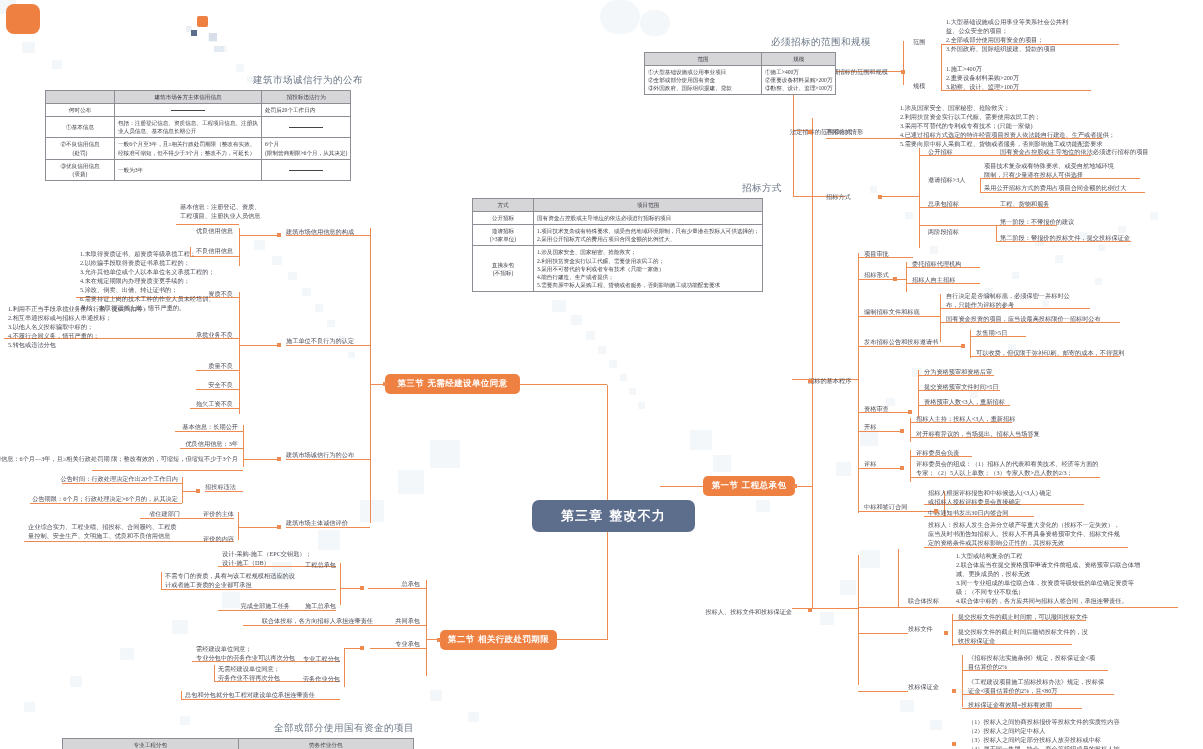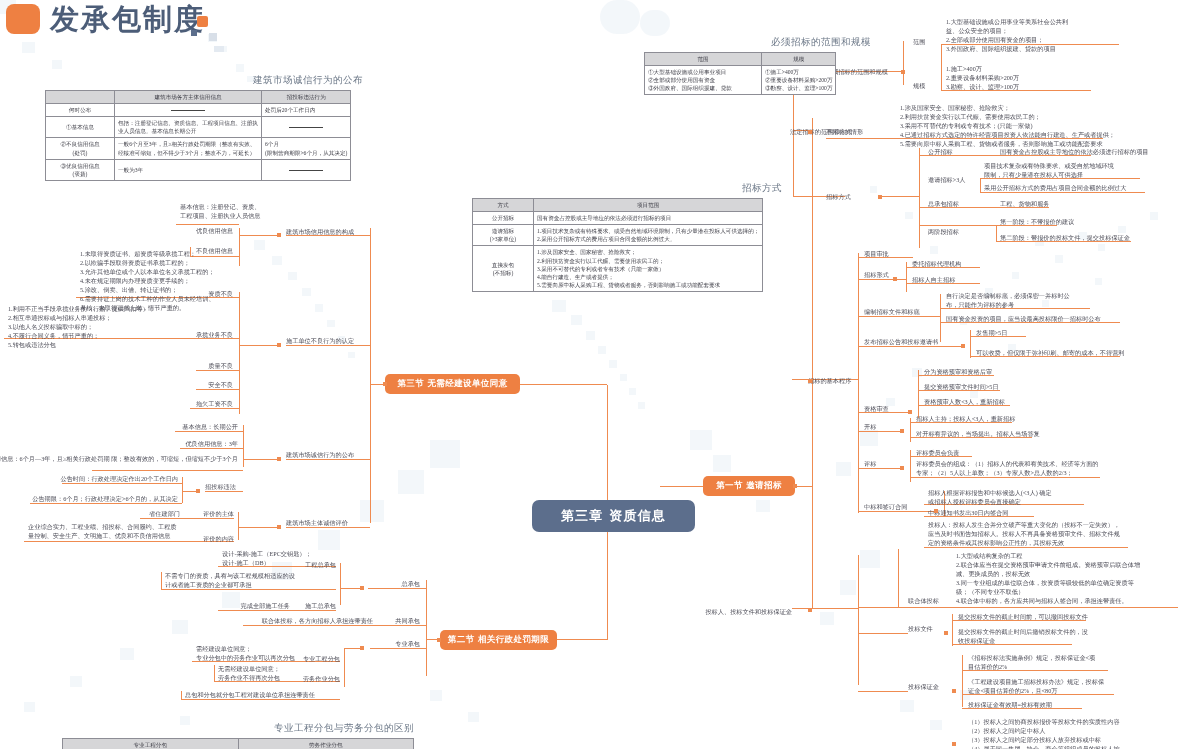--- a/index.html
+++ b/index.html
@@ -141,30 +141,29 @@
 
   <div class="deco lite" style="left:600px;top:0px;width:40px;height:34px;border-radius:20px"></div>
   <div class="deco lite" style="left:640px;top:10px;width:30px;height:26px;border-radius:14px"></div>
   <div class="deco lite" style="left:430px;top:690px;width:12px;height:11px"></div>
   <div class="deco lite" style="left:468px;top:712px;width:11px;height:10px"></div>
   <div class="deco lite" style="left:180px;top:716px;width:10px;height:9px"></div>
 </div>
 
 <div id="title-bar">
   <div class="title-sq"></div>
-  <div class="title-txt">发承包制度</div>
   <div class="title-dot-o"></div>
   <div class="title-dot-b"></div>
   <div class="title-dot-g1"></div>
   <div class="title-dot-g2"></div>
 </div>
 
-<div class="root" style="left:532px;top:500px;width:163px;height:32px;">第三章 资质信息</div>
-
-<div class="pill" style="left:703px;top:476px;width:92px;height:20px;">第一节 邀请招标</div>
+<div class="root" style="left:532px;top:500px;width:163px;height:32px;">第三章 整改不力</div>
+
+<div class="pill" style="left:703px;top:476px;width:92px;height:20px;">第一节 工程总承包</div>
 <div class="pill" style="left:440px;top:630px;width:117px;height:20px;">第二节 相关行政处罚期限</div>
 <div class="pill" style="left:385px;top:374px;width:135px;height:20px;">第三节 无需经建设单位同意</div>
 
 <div class="vl2" style="left:607px;top:486px;height:14px;"></div>
 <div class="vl2" style="left:607px;top:532px;height:108px;"></div>
 <div class="ul2" style="left:607px;top:639px;width:-0px;"></div>
 <div class="ul2" style="left:557px;top:639px;width:50px;"></div>
 <div class="vl2" style="left:607px;top:385px;height:101px;"></div>
 <div class="ul2" style="left:520px;top:384px;width:87px;"></div>
 <div class="ul2" style="left:660px;top:486px;width:43px;"></div>
@@ -255,21 +254,21 @@
 2.利用扶贫资金实行以工代赈、需要使用农民工的；
 3.采用不可替代的专利或者专有技术（只能一家做）
 4.能自行建造、生产或者提供；
 5.需要向原中标人采购工程、货物或者服务，否则影响施工或功能配套要求</td>
     </tr>
   </tbody>
     </table>
 </div>
 
 <div class="tbl-wrap" style="left:62px;top:722px;width:352px;">
-  <div class="tbl-cap">专业工程分包与劳务分包的区别</div>
+  <div class="tbl-cap">全部或部分使用国有资金的项目</div>
   <table class="mini" style="width:352px">
     <tbody>
         <tr>
       <th style="width:50%">专业工程分包</th>
       <th>劳务作业分包</th>
     </tr>
   </tbody>
     </table>
 </div>
 

